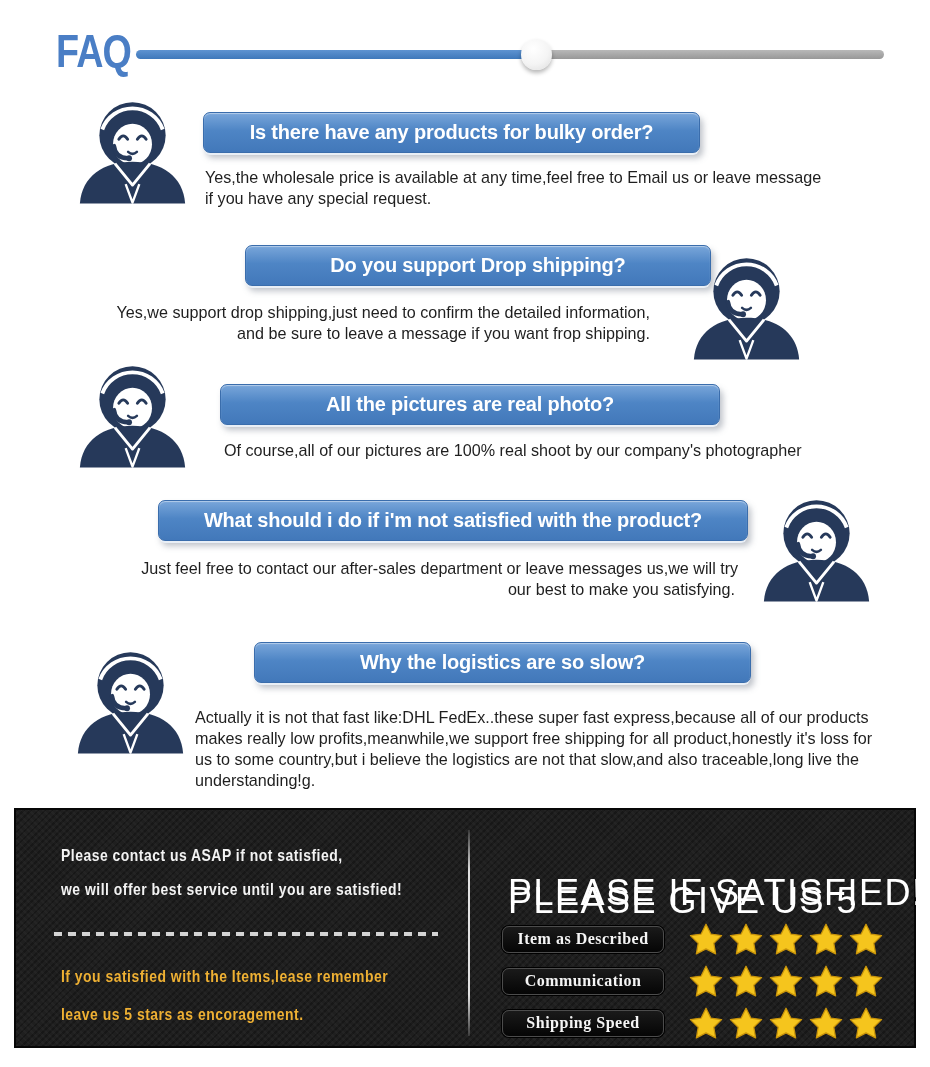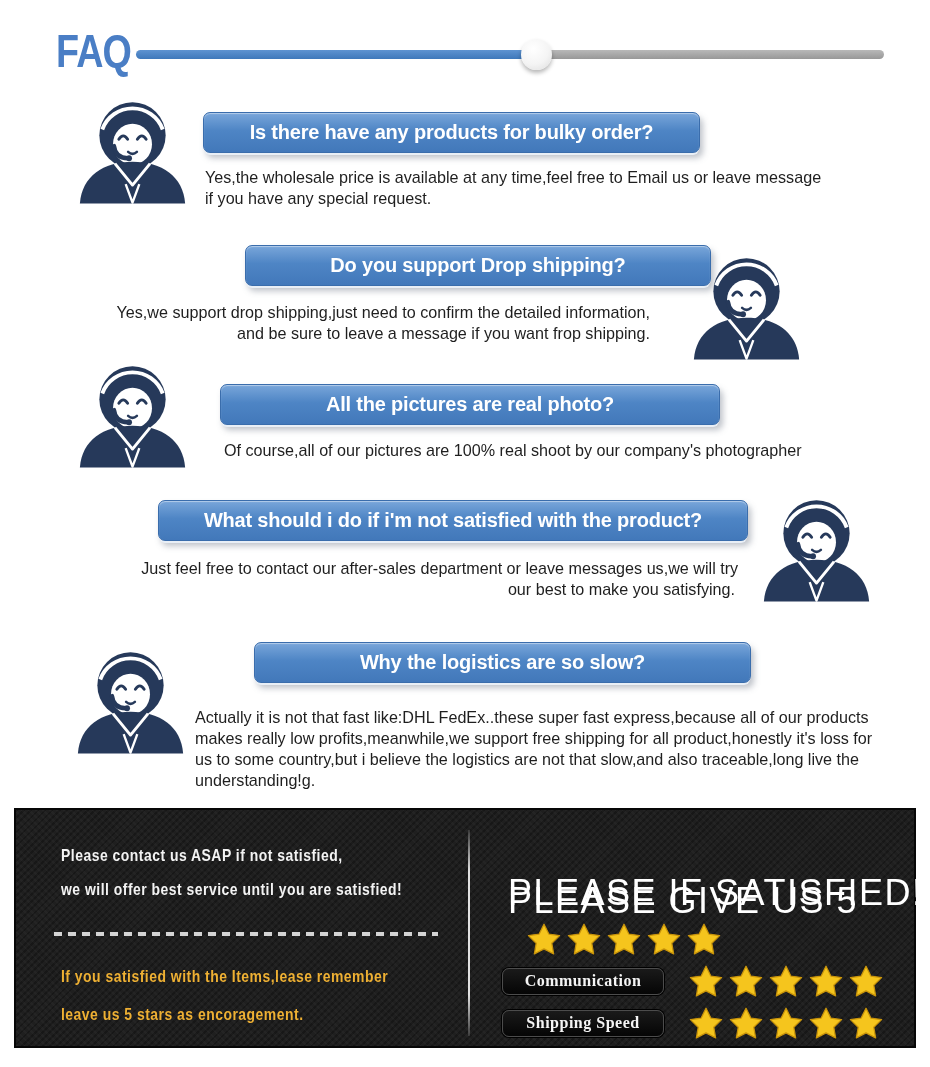--- a/index.html
+++ b/index.html
@@ -193,20 +193,21 @@
     <div class="footer-dash"></div>
     <div class="footer-yellow fy1">If you satisfied with the Items,lease remember</div>
     <div class="footer-yellow fy2">leave us 5 stars as encoragement.</div>
 
     <div class="footer-divider"></div>
 
     <div class="cta cta1">PLEASE GIVE US 5</div>
     <div class="cta cta2">PLEASE IF SATISFIED!</div>
 
     <div class="rating-row rr1">
+      <div class="rating-badge">Item as Described</div>
       <div class="stars">
           <svg class="star" viewBox="0 0 24 24">
             <use href="#star-glyph"></use>
           </svg>
           <svg class="star" viewBox="0 0 24 24">
             <use href="#star-glyph"></use>
           </svg>
           <svg class="star" viewBox="0 0 24 24">
             <use href="#star-glyph"></use>
           </svg>

